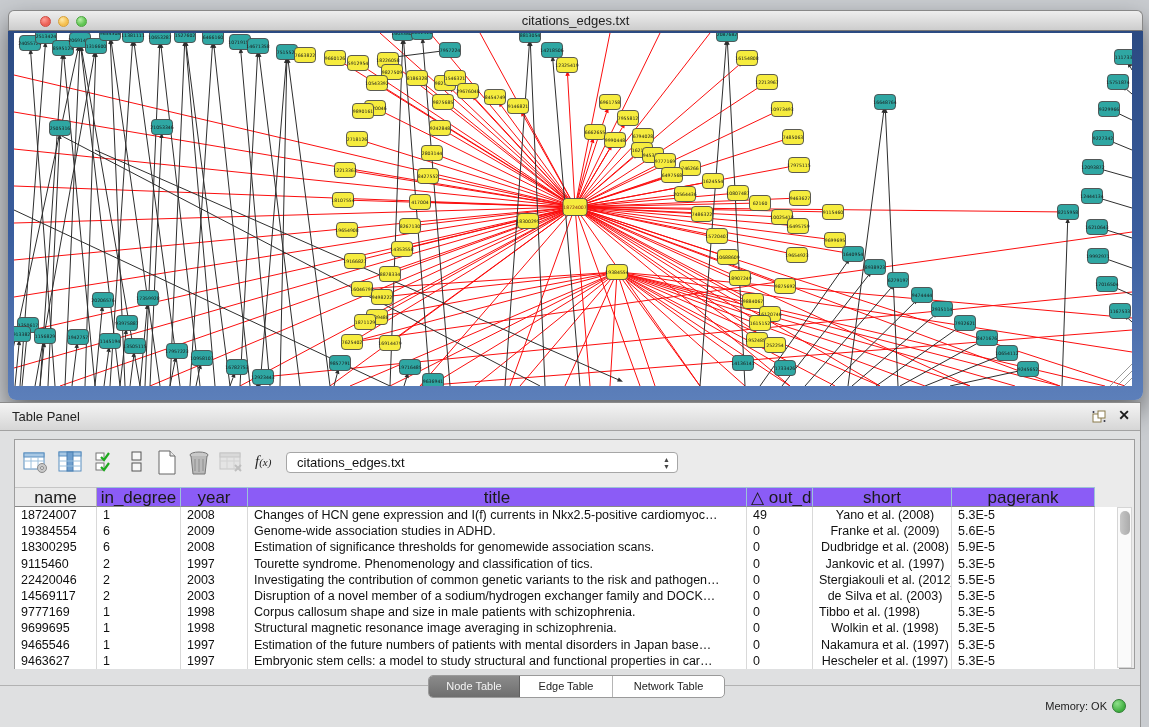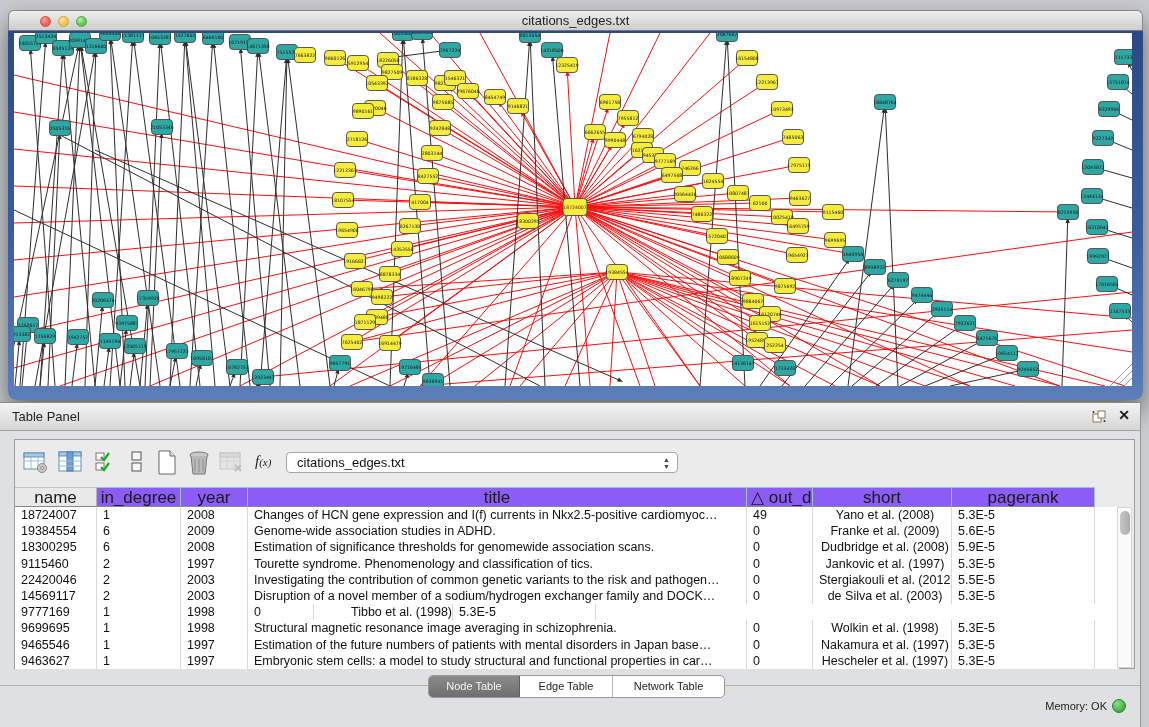--- a/index.html
+++ b/index.html
@@ -792,22 +792,23 @@
           <div class="td" style="width: 67px;">2003</div>
           <div class="td" style="width: 499px;">Disruption of a novel member of a sodium/hydrogen exchanger family and DOCK…</div>
           <div class="td" style="width: 66px;">0</div>
           <div class="td" style="width: 139px; text-align: center;">de Silva et al. (2003)</div>
           <div class="td" style="width: 143px;">5.3E-5</div>
         </div>
         <div class="tr">
           <div class="td" style="width: 82px;">9777169</div>
           <div class="td" style="width: 84px;">1</div>
           <div class="td" style="width: 67px;">1998</div>
+          <div class="td" style="width: 499px;">Corpus callosum shape and size in male patients with schizophrenia.</div>
           <div class="td" style="width: 66px;">0</div>
-          <div class="td" style="width: 139px; text-align: right;">Tibbo et al. (1998)</div>
+          <div class="td" style="width: 139px; text-align: left;">Tibbo et al. (1998)</div>
           <div class="td" style="width: 143px;">5.3E-5</div>
         </div>
         <div class="tr">
           <div class="td" style="width: 82px;">9699695</div>
           <div class="td" style="width: 84px;">1</div>
           <div class="td" style="width: 67px;">1998</div>
           <div class="td" style="width: 499px;">Structural magnetic resonance image averaging in schizophrenia.</div>
           <div class="td" style="width: 66px;">0</div>
           <div class="td" style="width: 139px; text-align: center;">Wolkin et al. (1998)</div>
           <div class="td" style="width: 143px;">5.3E-5</div>

